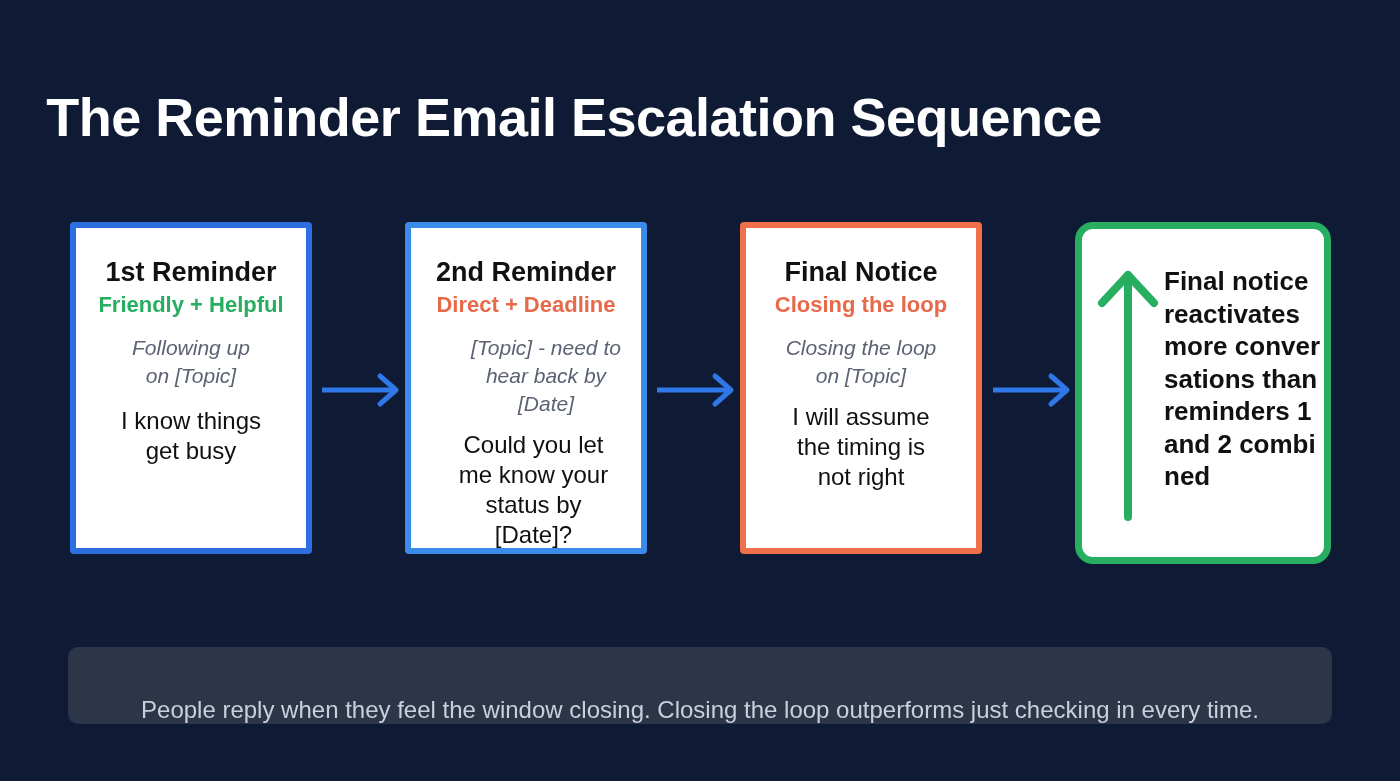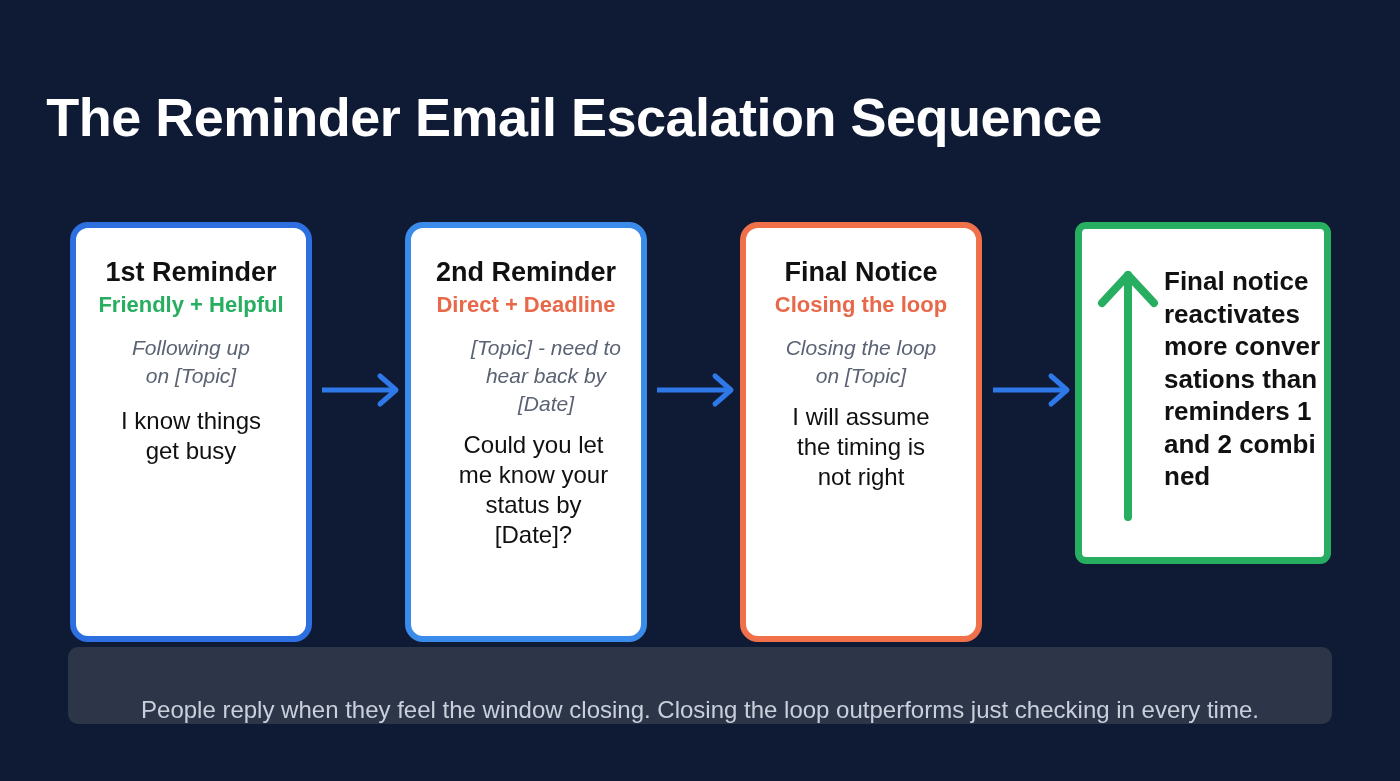--- a/index.html
+++ b/index.html
@@ -23,23 +23,23 @@
       color: #ffffff;
       font-size: 54px;
       font-weight: 700;
       letter-spacing: -0.5px;
       line-height: 70px;
     }
     .card {
       position: absolute;
       top: 222px;
       width: 242px;
-      height: 420px;
+      height: 332px;
       background: #ffffff;
-      border-radius: 18px;
+      border-radius: 4px;
       box-sizing: border-box;
       border: 6px solid #2d6fe0;
       text-align: center;
       color: #111111;
     }
     .card-heading {
       margin-top: 28px;
       font-size: 27px;
       font-weight: 700;
       line-height: 32px;
@@ -73,21 +73,21 @@
       height: 40px;
     }
     .stat-card {
       position: absolute;
       top: 222px;
       left: 1075px;
       width: 256px;
       height: 342px;
       background: #ffffff;
       border: 7px solid #27ae60;
-      border-radius: 11px;
+      border-radius: 18px;
       box-sizing: border-box;
     }
     .stat-arrow {
       position: absolute;
       left: 14px;
       top: 36px;
       width: 64px;
       height: 262px;
     }
     .stat-text {

